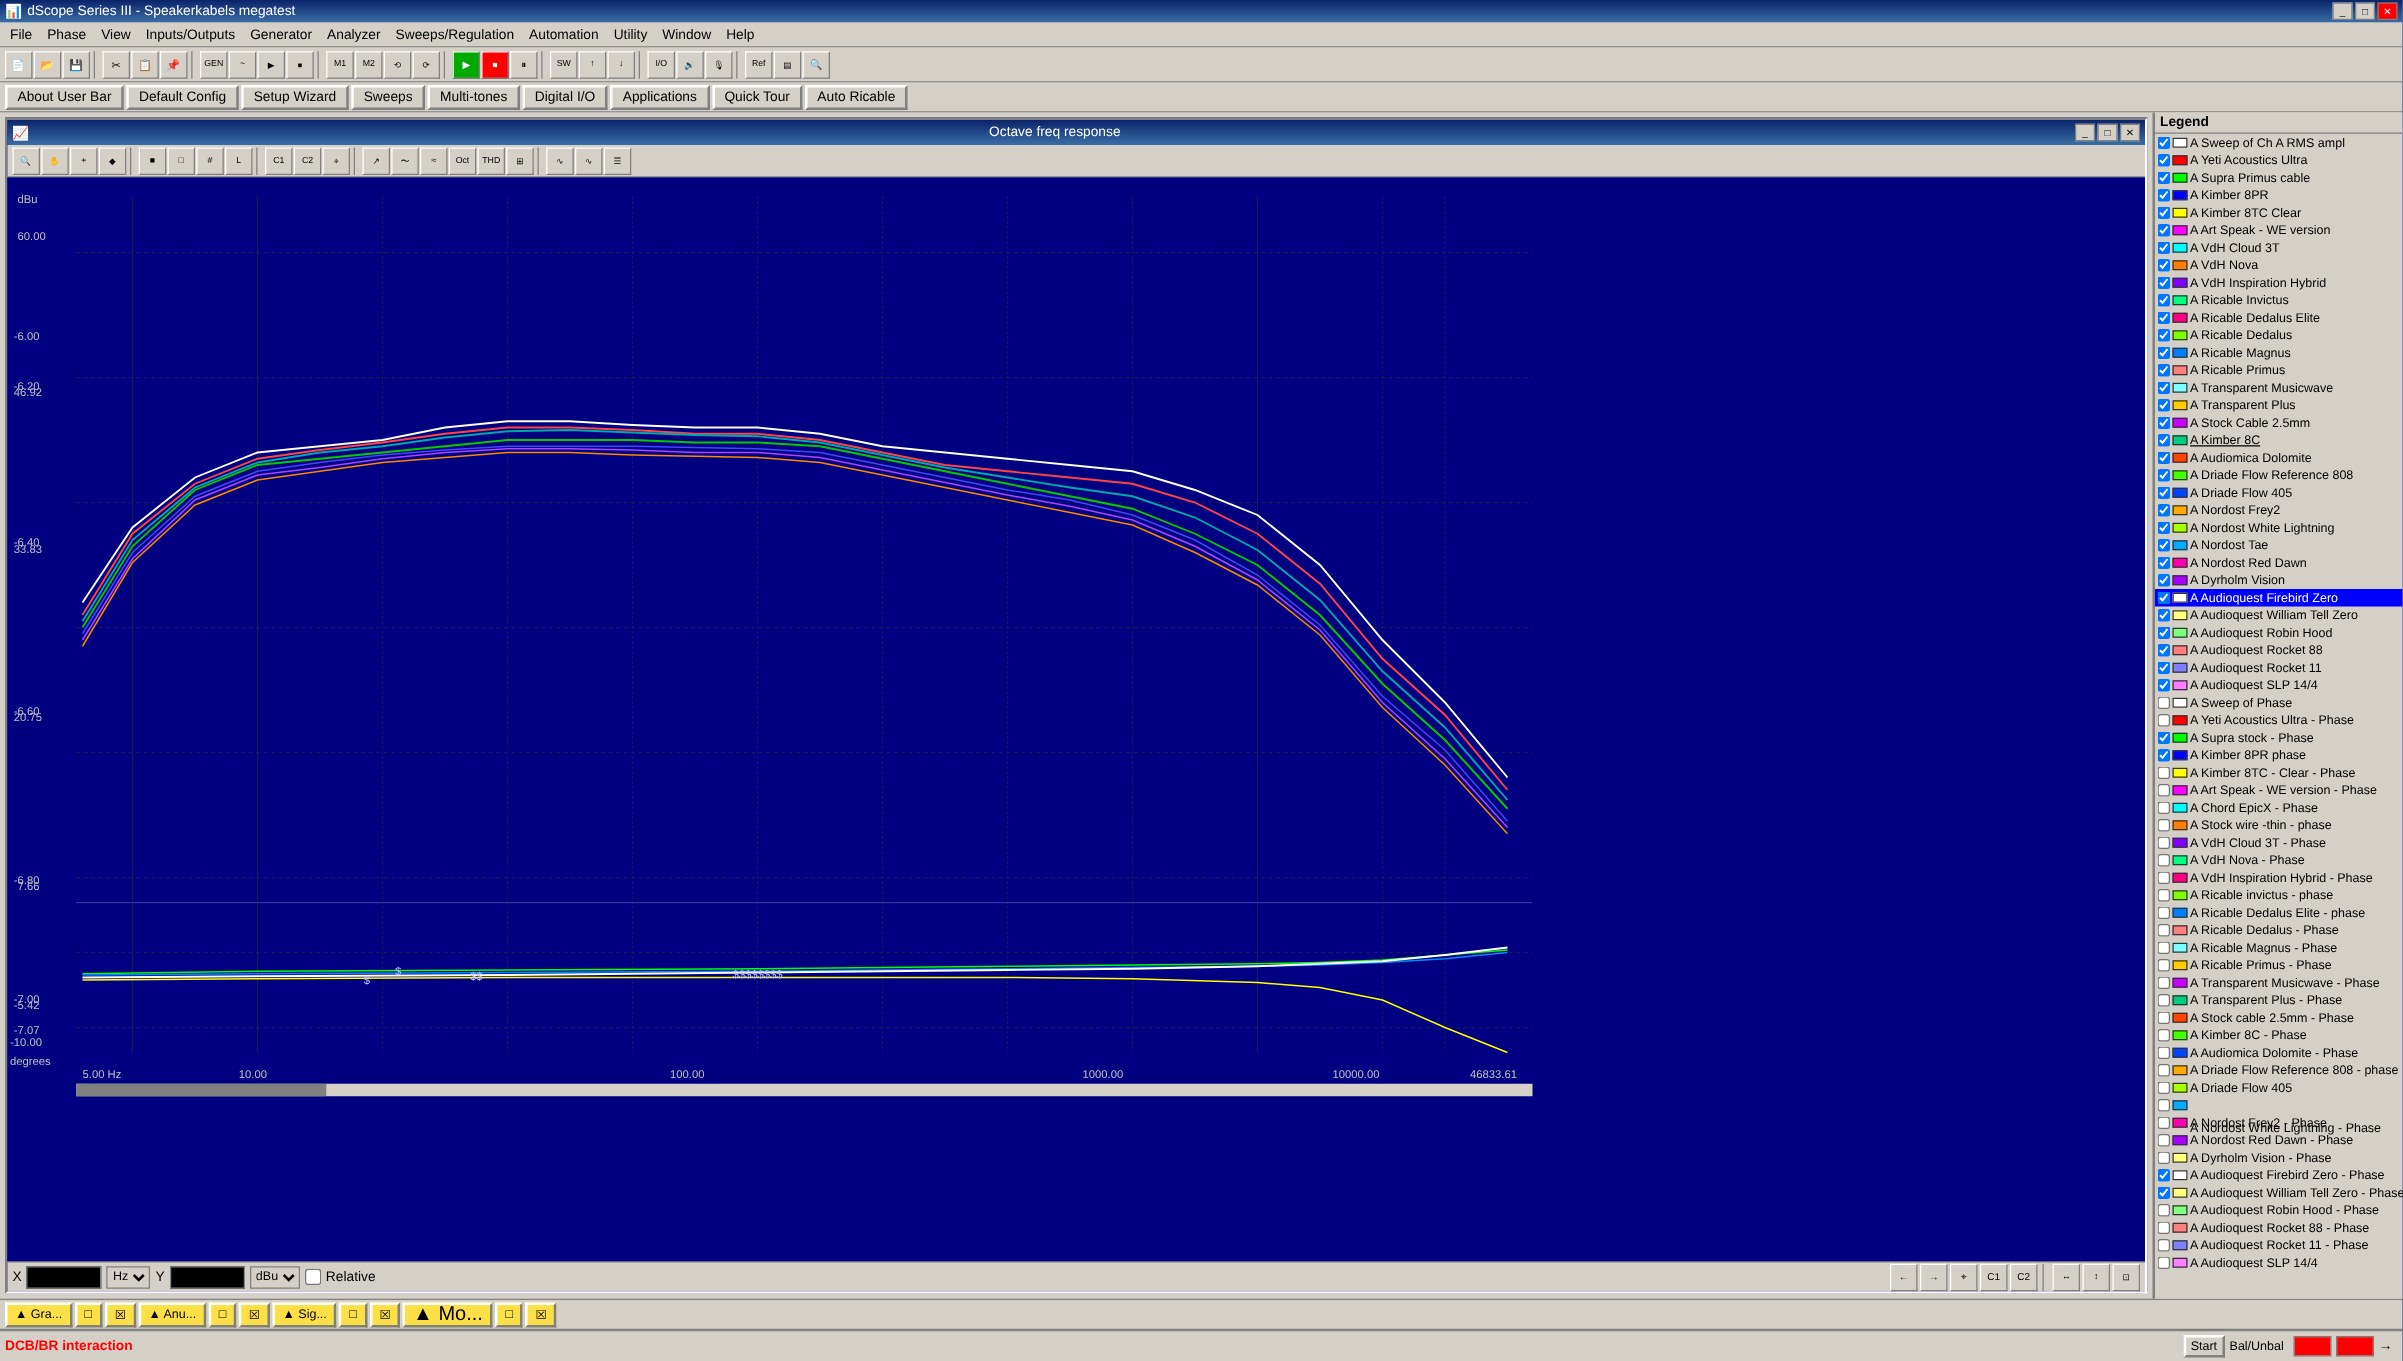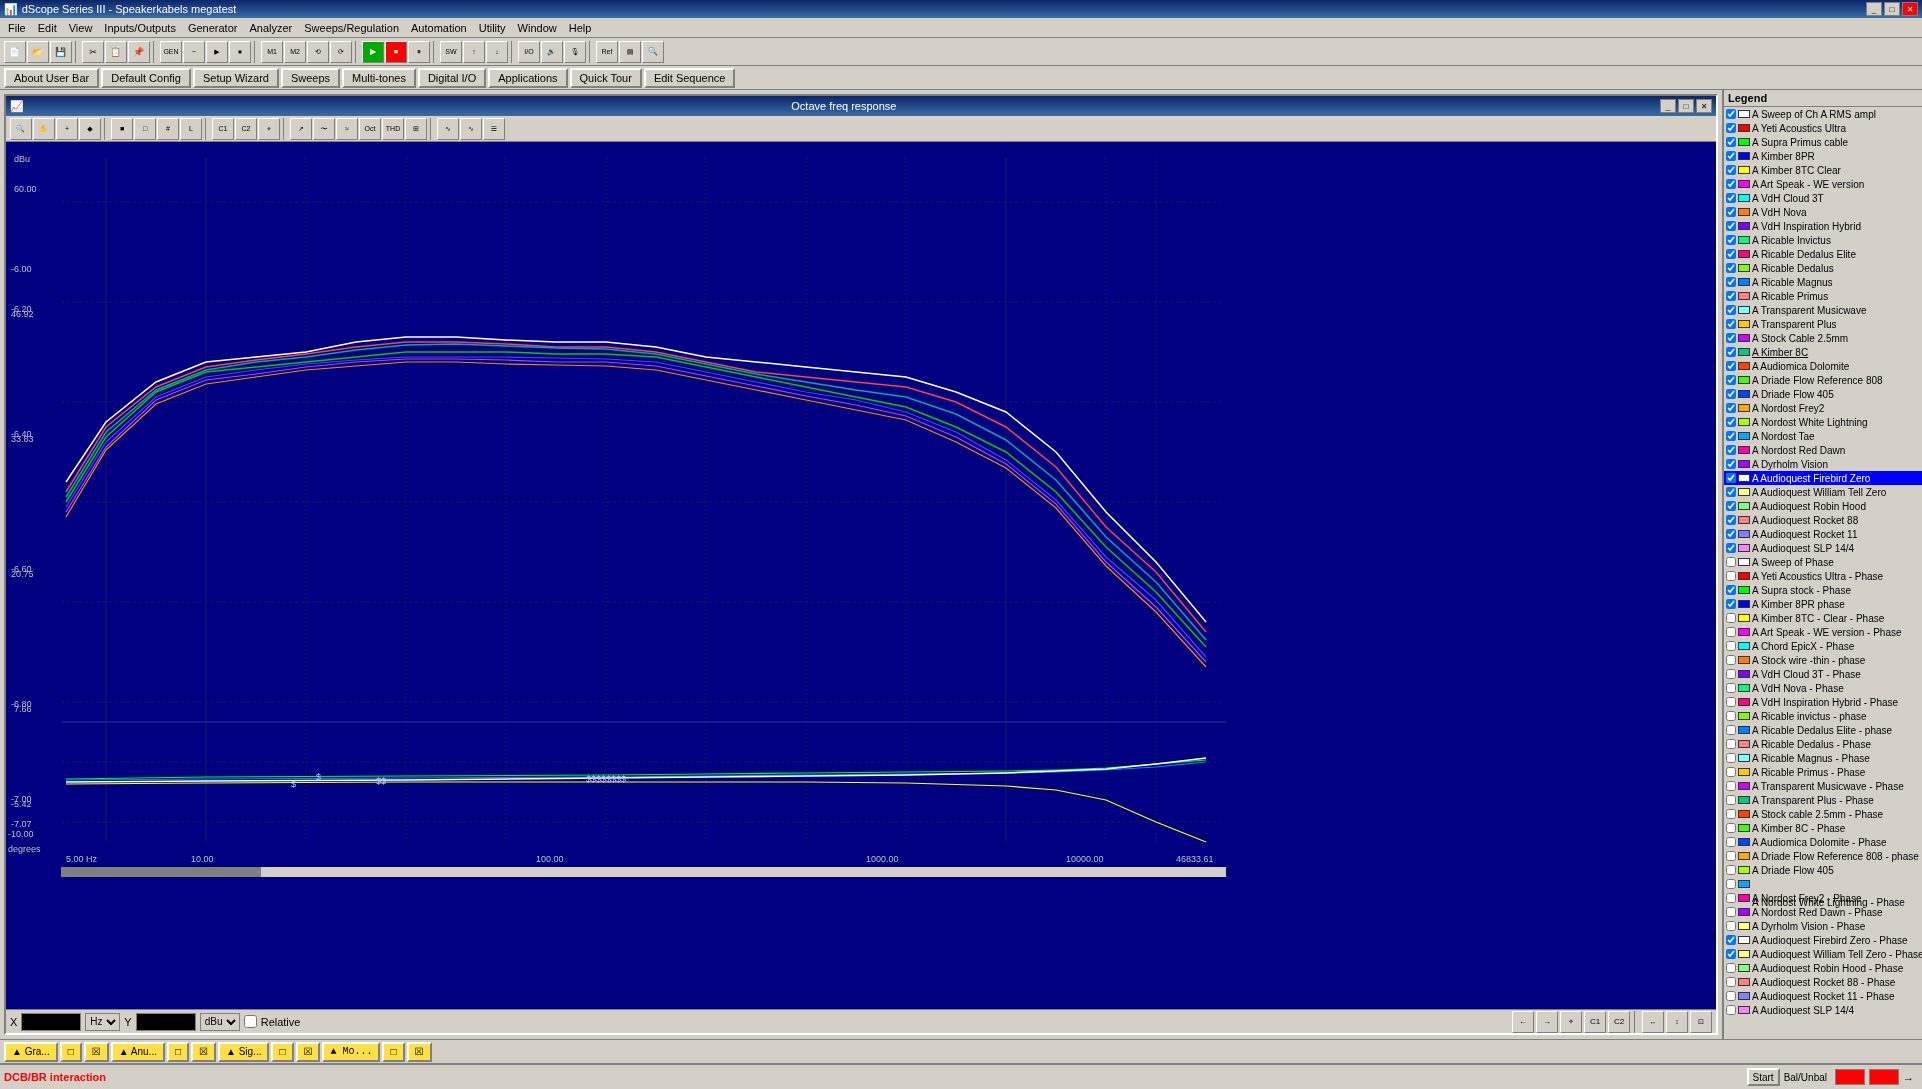--- a/index.html
+++ b/index.html
@@ -240,21 +240,21 @@
   <span>dScope Series III - Speakerkabels megatest</span>
   <div style="margin-left:auto; display:flex; gap:2px;">
     <div class="chart-tb-btn">_</div>
     <div class="chart-tb-btn">□</div>
     <div class="chart-tb-btn" style="background:#ff0000; color:white;">✕</div>
   </div>
 </div>
 
 <div id="menubar">
   <span>File</span>
-  <span>Edit</span>
+  <span>Phase</span>
   <span>View</span>
   <span>Inputs/Outputs</span>
   <span>Generator</span>
   <span>Analyzer</span>
   <span>Sweeps/Regulation</span>
   <span>Automation</span>
   <span>Utility</span>
   <span>Window</span>
   <span>Help</span>
 </div>
@@ -298,21 +298,21 @@
 
 <div id="quickbar">
   <button class="qb-btn">About User Bar</button>
   <button class="qb-btn">Default Config</button>
   <button class="qb-btn">Setup Wizard</button>
   <button class="qb-btn">Sweeps</button>
   <button class="qb-btn">Multi-tones</button>
   <button class="qb-btn">Digital I/O</button>
   <button class="qb-btn">Applications</button>
   <button class="qb-btn">Quick Tour</button>
-  <button class="qb-btn">Edit Sequence</button>
+  <button class="qb-btn">Auto Ricable</button>
 </div>
 
 <div id="main-content">
 
   <div id="chart-window">
     <div id="chart-titlebar">
       <span style="margin-right:4px;">📈</span>
       <span>Octave freq response</span>
       <div id="chart-titlebar-btns">
         <div class="chart-tb-btn">_</div>
@@ -797,21 +797,21 @@
 <div id="panels-row" style="height:24px; background:#d4d0c8; display:flex; align-items:center; padding:2px 4px; gap:2px; border-top:1px solid #808080;">
   <button class="panel-btn" style="font-size:10px;">▲ Gra...</button>
   <button class="panel-btn" style="font-size:10px;">□</button>
   <button class="panel-btn" style="font-size:10px;">☒</button>
   <button class="panel-btn" style="font-size:10px;">▲ Anu...</button>
   <button class="panel-btn" style="font-size:10px;">□</button>
   <button class="panel-btn" style="font-size:10px;">☒</button>
   <button class="panel-btn" style="font-size:10px;">▲ Sig...</button>
   <button class="panel-btn" style="font-size:10px;">□</button>
   <button class="panel-btn" style="font-size:10px;">☒</button>
-  <button class="panel-btn" style="font-size:10px;font-family:Liberation Mono, monospace;">▲ Mo...</button>
+  <button class="panel-btn" style="font-size:16px;">▲ Mo...</button>
   <button class="panel-btn" style="font-size:10px;">□</button>
   <button class="panel-btn" style="font-size:10px;">☒</button>
 </div>
 
 <div id="statusbar" style="height:26px; background:#d4d0c8; display:flex; align-items:center; padding:0 4px; border-top:2px solid #808080;">
   <span class="status-text">DCB/BR interaction</span>
   <div style="margin-left:auto; display:flex; align-items:center; gap:4px;">
     <button class="qb-btn" style="height:18px; font-size:10px; padding:0 4px;">Start</button>
     <span style="font-size:10px; margin-right:4px;">Bal/Unbal</span>
     <div style="width:30px; height:16px; background:#ff0000; border:1px solid #808080;"></div>

